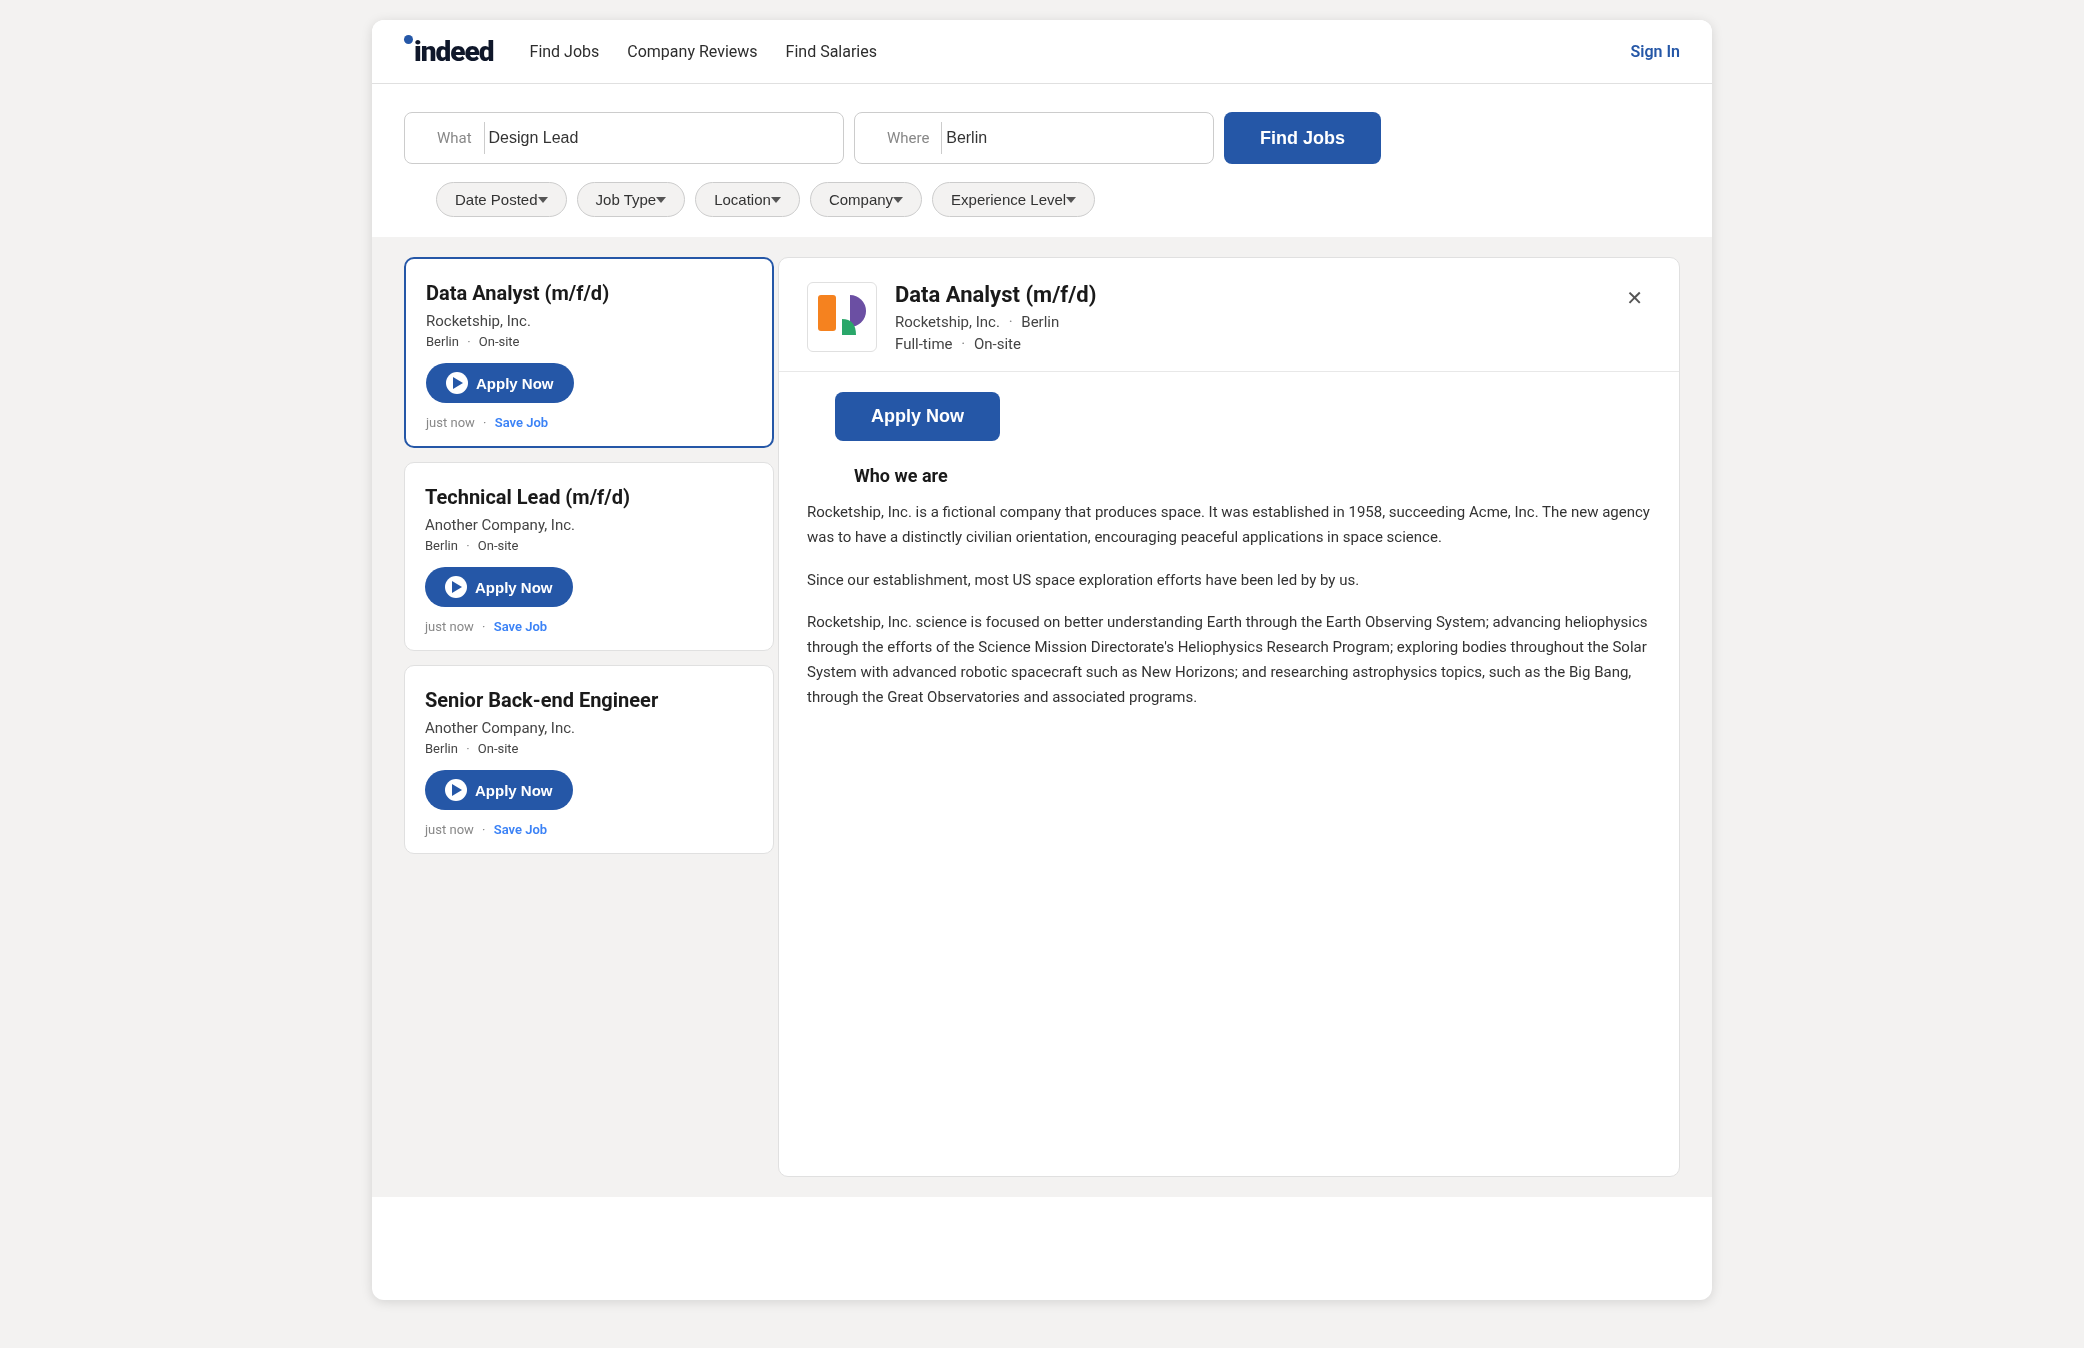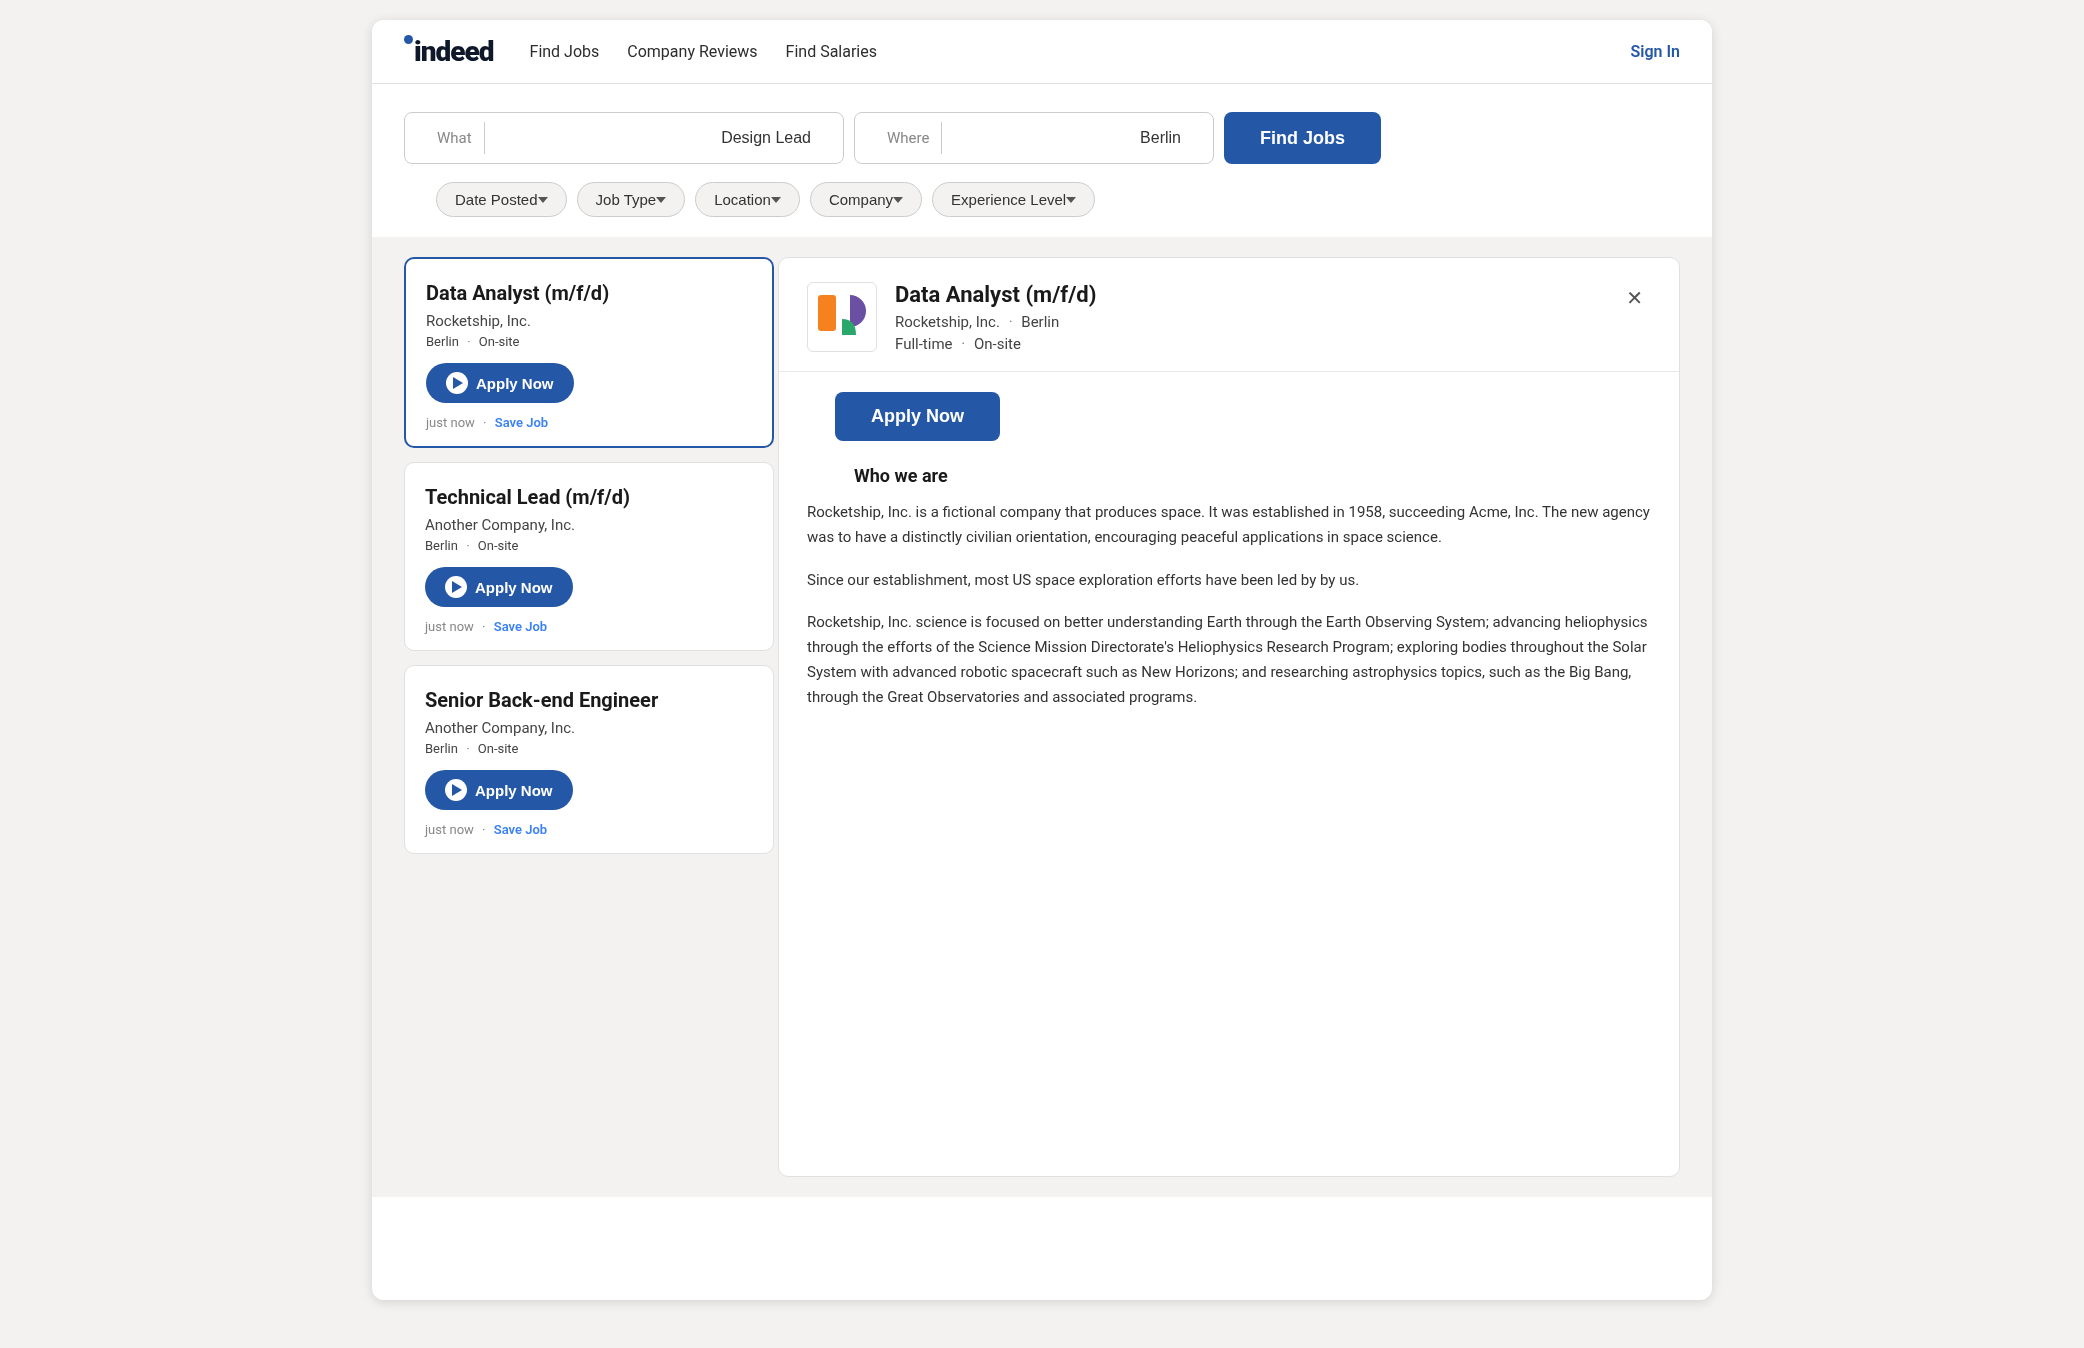--- a/index.html
+++ b/index.html
@@ -91,21 +91,20 @@
       margin-right: 8px;
       white-space: nowrap;
     }
     .search-box input {
       border: none;
       outline: none;
       font-size: 16px;
       color: #333;
       width: 100%;
       background: transparent;
-      text-align: right;
     }
     .search-divider {
       width: 1px;
       height: 32px;
       background: #ccc;
       margin: 0 4px;
     }
     .find-jobs-btn {
       background: #2557a7;
       color: #fff;

